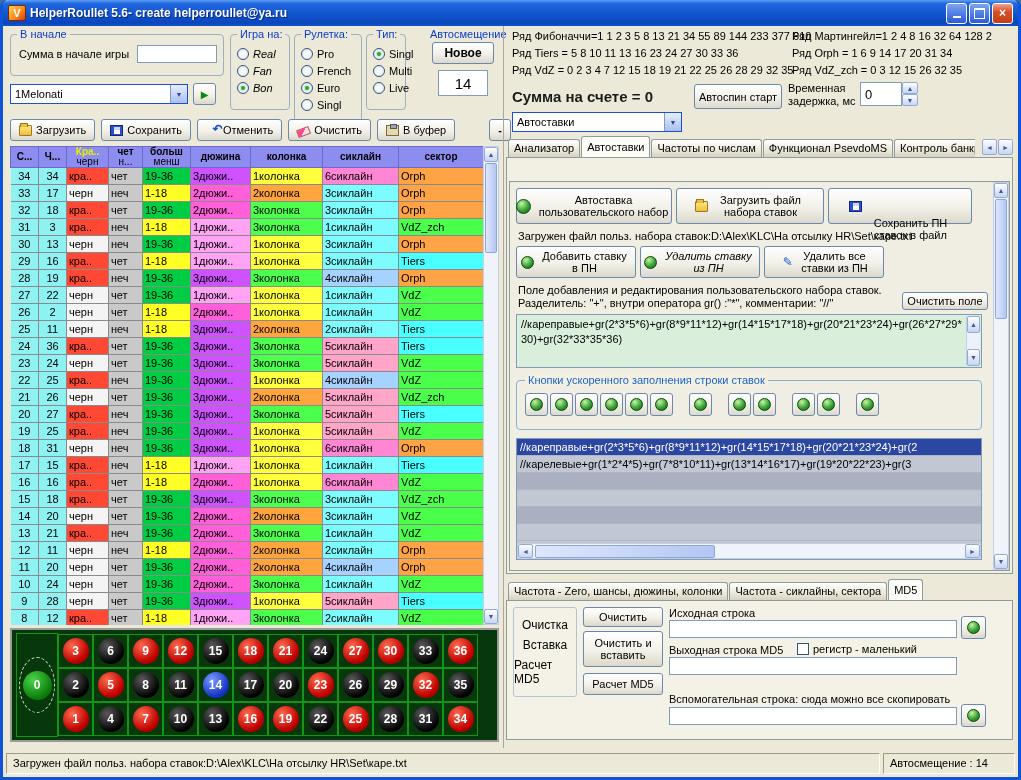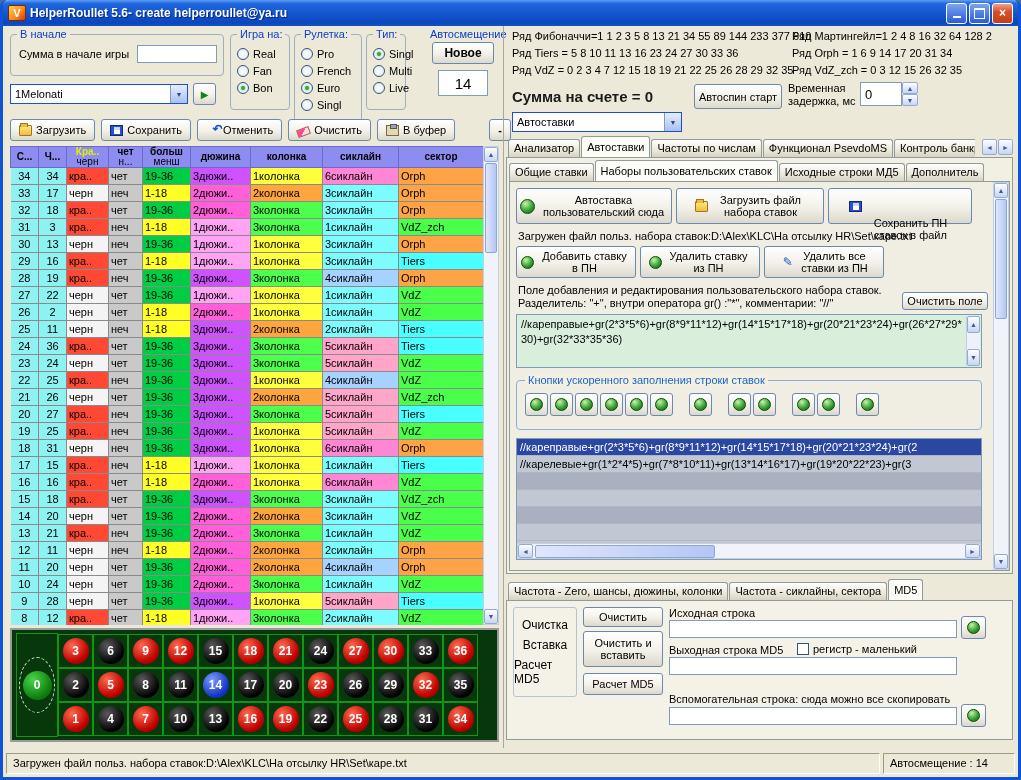--- a/index.html
+++ b/index.html
@@ -132,21 +132,21 @@
   <div class="main">
 
     <div class="left-panel">
       <div class="group" style="left:4px;top:8px;width:214px;height:42px;">
         <span class="group-title">В начале</span>
         <span class="label abs" style="left:8px;top:13px;">Сумма в начале игры</span>
         <input class="txt abs" style="left: 126px; top: 10px; width: 80px;">
       </div>
       <div class="group" style="left:224px;top:8px;width:60px;height:76px;">
         <span class="group-title">Игра на:</span>
-        <div id="radios-game" style="padding-top:10px;">
+        <div id="radios-game" style="padding-top:10px;font-style:italic;">
             <div class="radio-row">
               <span class="radio"></span>
               <span>Real</span>
             </div>
             <div class="radio-row">
               <span class="radio"></span>
               <span>Fan</span>
             </div>
             <div class="radio-row">
               <span class="radio checked"></span>
@@ -738,33 +738,27 @@
           <div class="tab">Частоты по числам</div>
           <div class="tab">Функционал PsevdoMS</div>
           <div class="tab">Контроль банкро</div>
         </div>
       <div class="abs" style="right:2px;top:113px;display:flex;gap:1px;">
         <div class="scroll-btn" style="width:16px;height:16px;">◄</div>
         <div class="scroll-btn" style="width:16px;height:16px;">►</div>
       </div>
 
       <div class="panel" style="left:2px;top:131px;right:2px;height:417px;">
-        <div class="tabstrip" id="sub-tabs" style="left:2px;top:2px;right:2px;">
-            <div class="tab">Общие ставки</div>
-            <div class="tab active">Наборы пользовательских ставок</div>
-            <div class="tab">Исходные строки МД5</div>
-            <div class="tab">Дополнитель</div>
-          </div>
         <div class="panel" style="left:2px;top:23px;right:2px;bottom:2px;background:#f0eee2;">
 
           <button class="xp-btn btn-ico abs" style="left:6px;top:6px;width:156px;height:36px;">
             <span class="sphere"></span>
             <span class="btn2l" style="display:flex;">
               <div>Автоставка</div>
-                <div>пользовательский сюда</div>
+                <div>пользовательского набор</div>
             </span>
           </button>
           <button class="xp-btn btn-ico abs" style="left:166px;top:6px;width:148px;height:36px;">
             <span class="icon folder-open-icon"></span>
             <span class="btn2l" style="display:flex;">
               <div>Загрузить файл</div>
                 <div>набора ставок</div>
             </span>
           </button>
           <button class="xp-btn btn-ico abs" style="left:318px;top:6px;width:144px;height:36px;">
@@ -777,21 +771,21 @@
 
           <div class="label abs" style="left:8px;top:48px;">Загружен файл польз. набора ставок:D:\Alex\KLC\На отсылку HR\Set\каре.txt</div>
 
           <button class="xp-btn btn-ico abs" style="left:6px;top:64px;width:120px;height:32px;">
             <span class="sphere small"></span>
             <span class="btn2l" style="display:flex;">
               <div>Добавить ставку</div>
                 <div>в ПН</div>
             </span>
           </button>
-          <button class="xp-btn btn-ico abs" style="left:130px;top:64px;width:120px;height:32px;">
+          <button class="xp-btn btn-ico abs" style="left:130px;top:64px;width:120px;height:32px;font-style:italic;">
             <span class="sphere small"></span>
             <span class="btn2l" style="display:flex;">
               <div>Удалить ставку</div>
                 <div>из ПН</div>
             </span>
           </button>
           <button class="xp-btn btn-ico abs" style="left:254px;top:64px;width:120px;height:32px;">
             <span class="icon pencil-icon"></span>
             <span class="btn2l" style="display:flex;">
               <div>Удалить все</div>

